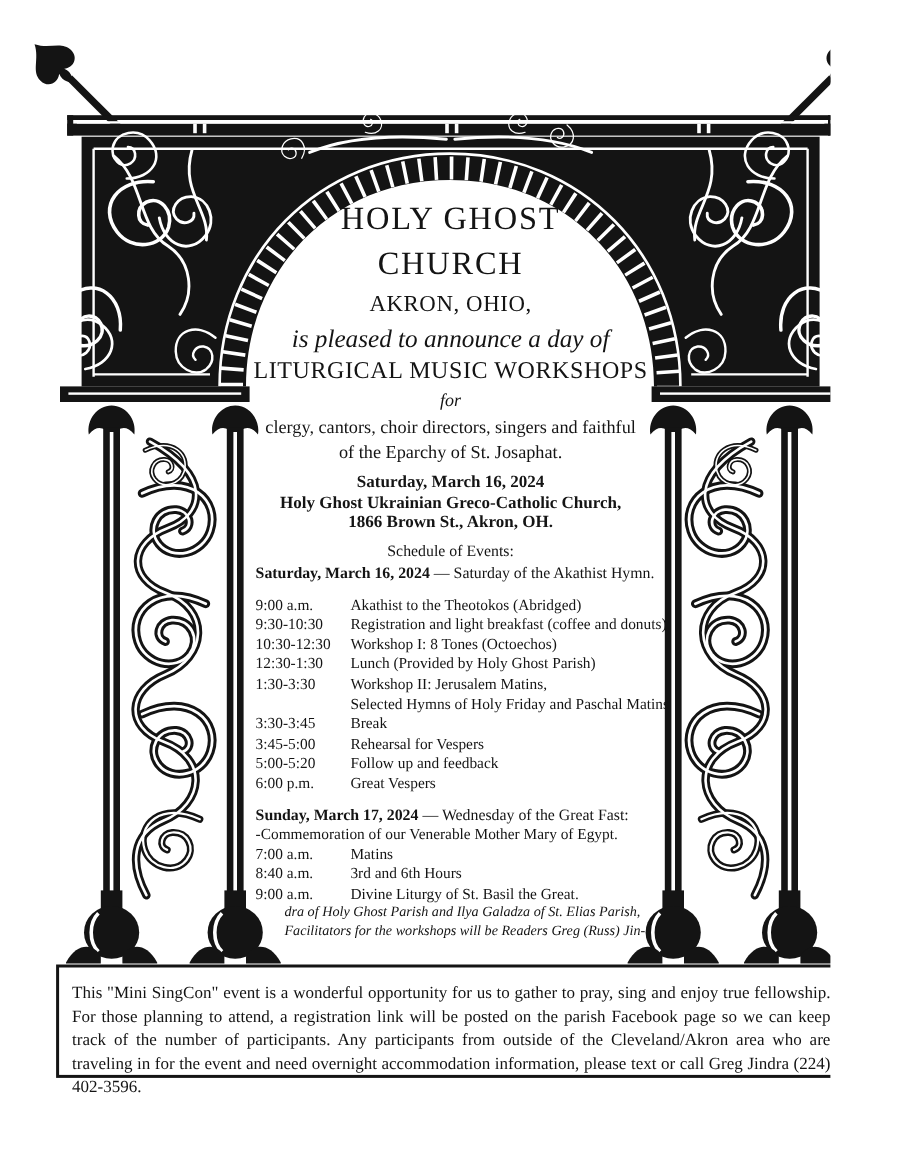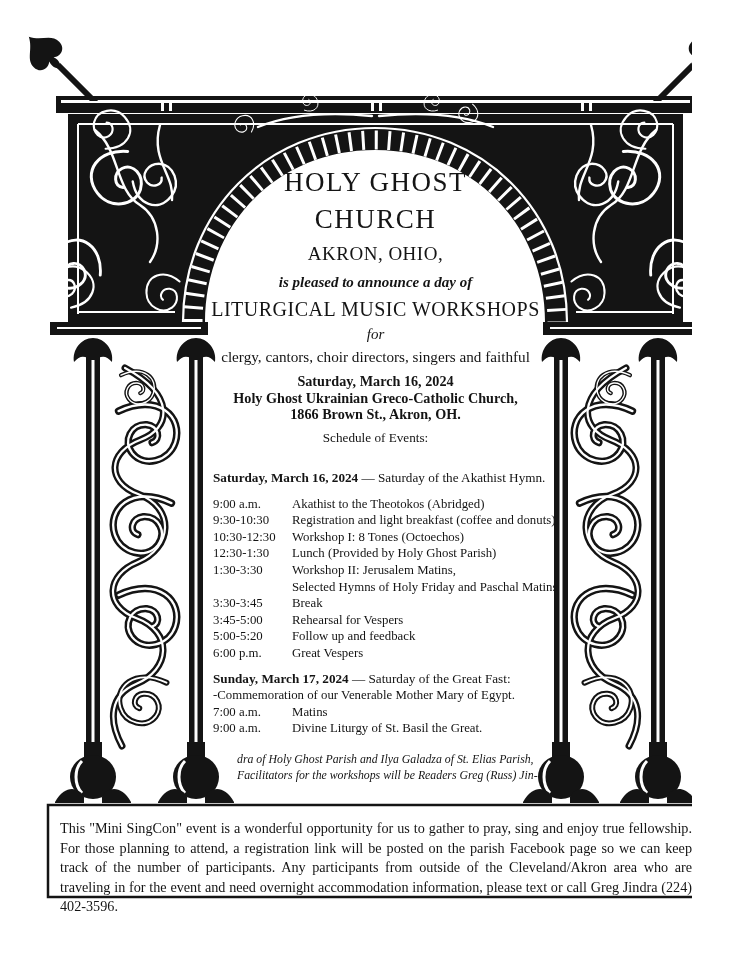--- a/index.html
+++ b/index.html
@@ -5,21 +5,21 @@
   html,body{margin:0;padding:0;background:#fff;}
   .flyer{position:relative;width:692px;height:960px;background:#ffffff;overflow:hidden;
          font-family:"Liberation Serif", serif;color:#141414;}
   .orn{position:absolute;left:0;top:0;width:751px;height:960px;}
   .sc{stroke:#ffffff;stroke-width:2.4;fill:none;stroke-linecap:round;}
   .vb{stroke:#141414;stroke-width:7;fill:none;stroke-linecap:round;stroke-linejoin:round;}
   .vt{stroke:#ffffff;stroke-width:2.2;fill:none;stroke-linecap:round;stroke-linejoin:round;}
   .ctext{position:absolute;left:188px;top:164px;width:375px;text-align:center;}
   .h1{font-size:27px;line-height:37px;letter-spacing:1.5px;}
   .loc{font-size:19px;line-height:31px;letter-spacing:0.5px;}
-  .it1{font-size:15px;line-height:26px;font-style:italic;font-weight:bold;}
+  .it1{font-size:21px;line-height:26px;font-style:italic;}
   .evt{font-size:20px;line-height:28px;letter-spacing:0.5px;}
   .for{font-size:15px;line-height:23px;font-style:italic;}
   .aud{font-size:15.2px;line-height:21px;white-space:nowrap;}
   .bline{font-size:14.2px;line-height:16.5px;font-weight:bold;}
   .mt6{margin-top:6px;}
   .schedhead{font-size:13.2px;line-height:20px;margin-top:5px;}
   .sched{position:absolute;left:213px;top:470px;width:350px;font-size:12.8px;line-height:16.6px;}
   .dayhdr{font-size:13.2px;white-space:nowrap;}
   .b{font-weight:bold;}
   .row{white-space:nowrap;}
@@ -155,20 +155,21 @@
   </svg>
 
   <div class="ctext">
     <div class="h1">HOLY GHOST</div>
     <div class="h1">CHURCH</div>
     <div class="loc">AKRON, OHIO,</div>
     <div class="it1">is pleased to announce a day of</div>
     <div class="evt">LITURGICAL MUSIC WORKSHOPS</div>
     <div class="for">for</div>
     <div class="aud">clergy, cantors, choir directors, singers and faithful</div>
+    <div class="aud">of the Eparchy of St. Josaphat.</div>
     <div class="bline mt6">Saturday, March 16, 2024</div>
     <div class="bline">Holy Ghost Ukrainian Greco-Catholic Church,</div>
     <div class="bline">1866 Brown St., Akron, OH.</div>
     <div class="schedhead">Schedule of Events:</div>
   </div>
 
   <div class="sched">
     <div class="dayhdr">
       <span class="b">Saturday, March 16, 2024</span><span> — Saturday of the Akathist Hymn.</span>
     </div>
@@ -178,24 +179,25 @@
     <div class="row"><span class="t">10:30-12:30</span><span>Workshop I: 8 Tones (Octoechos)</span></div>
     <div class="row"><span class="t">12:30-1:30</span><span>Lunch (Provided by Holy Ghost Parish)</span></div>
     <div class="row"><span class="t">1:30-3:30</span><span>Workshop II:  Jerusalem Matins,</span></div>
     <div class="row"><span class="t"></span><span>Selected Hymns of Holy Friday and Paschal Matins</span></div>
     <div class="row"><span class="t">3:30-3:45</span><span>Break</span></div>
     <div class="row"><span class="t">3:45-5:00</span><span>Rehearsal for Vespers</span></div>
     <div class="row"><span class="t">5:00-5:20</span><span>Follow up and feedback</span></div>
     <div class="row"><span class="t">6:00 p.m.</span><span>Great Vespers</span></div>
     <div class="gap"></div>
     <div class="dayhdr">
-      <span class="b">Sunday, March 17, 2024</span><span> — Saturday of the Great Fast:</span>
+      <span class="b">Sunday, March 17, 2024</span><span> — Wednesday of the Great Fast:</span>
     </div>
     <div class="row">-Commemoration of our Venerable Mother Mary of Egypt.</div>
     <div class="row"><span class="t">7:00 a.m.</span><span>Matins</span></div>
+    <div class="row"><span class="t">8:40 a.m.</span><span>3rd and 6th Hours</span></div>
     <div class="row"><span class="t">9:00 a.m.</span><span>Divine Liturgy of St. Basil the Great.</span></div>
   </div>
 
   <div class="facil">
     <div>dra of Holy Ghost Parish and Ilya Galadza of St. Elias Parish,</div>
     <div>Facilitators for the workshops will be Readers Greg (Russ) Jin-</div>
   </div>
 
   <div class="footer">This "Mini SingCon" event is a wonderful opportunity for us to gather to pray, sing and enjoy true fellowship. For those planning to attend, a registration link will be posted on the parish Facebook page so we can keep track of the number of participants. Any participants from outside of the Cleveland/Akron area who are traveling in for the event and need overnight accommodation information, please text or call Greg Jindra (224) 402-3596.</div>
 

